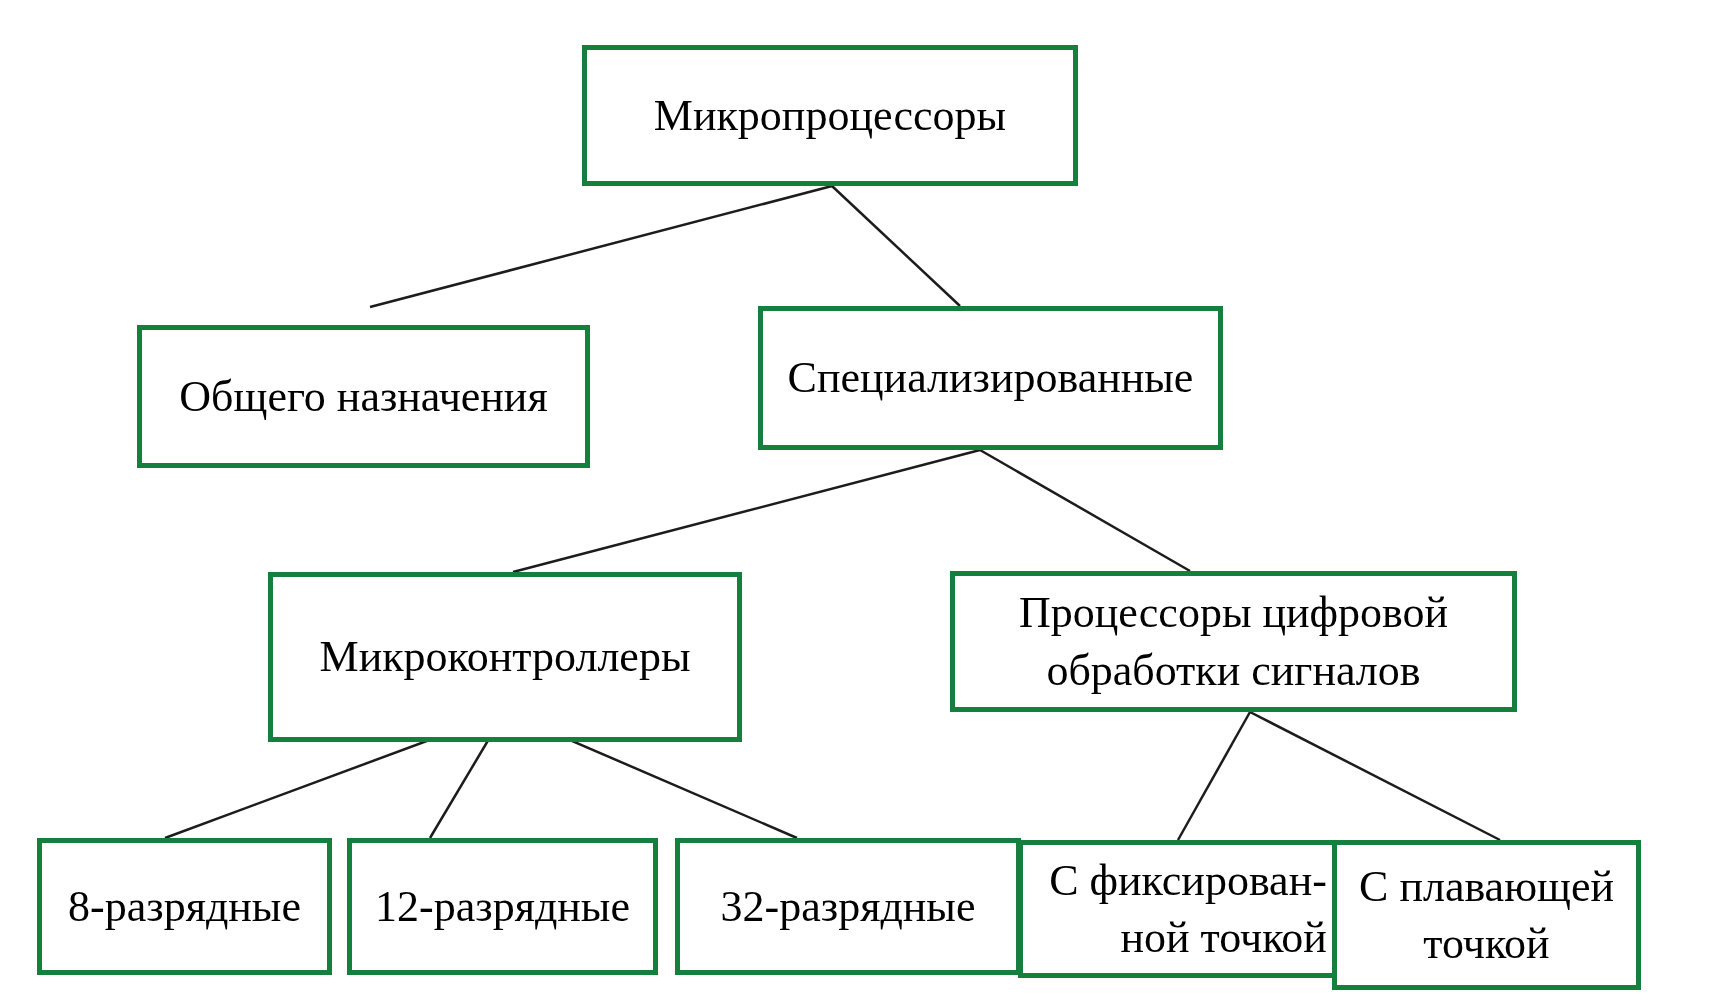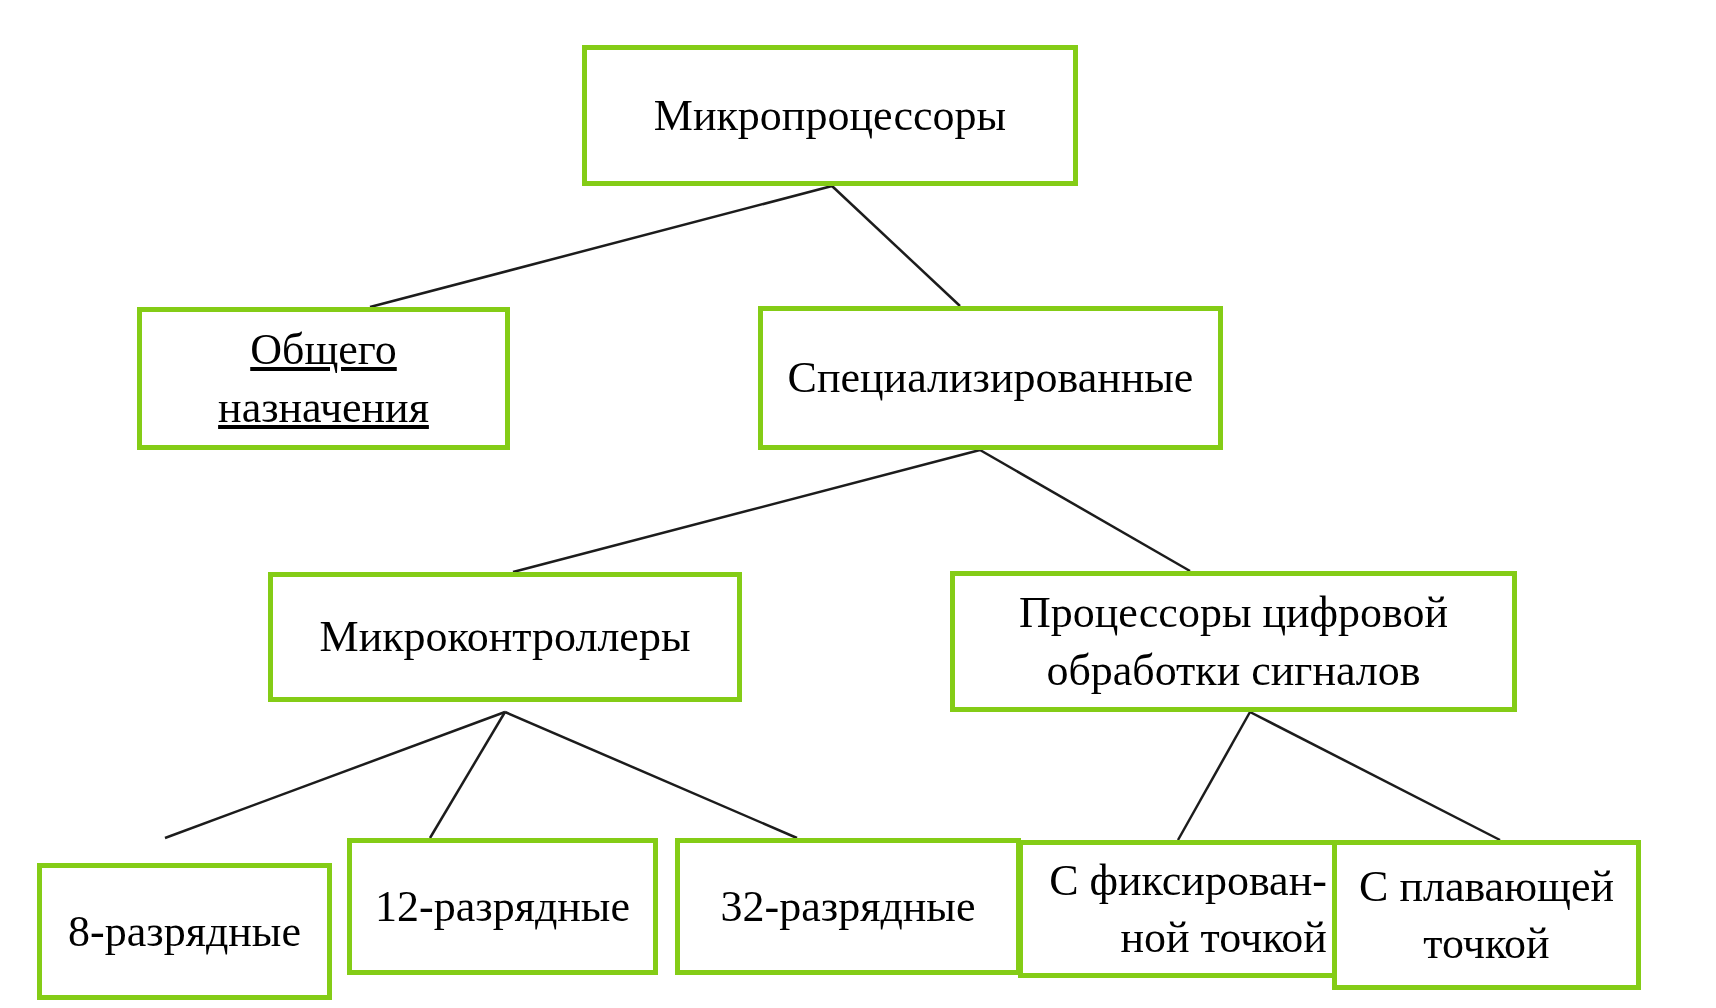--- a/index.html
+++ b/index.html
@@ -19,38 +19,38 @@
   #edges {
     position: absolute;
     left: 0;
     top: 0;
     width: 1716px;
     height: 1008px;
   }
   .node {
     position: absolute;
     box-sizing: border-box;
-    border: 5px solid #84cc16;
+    border: 5px solid #15803d;
     background: #ffffff;
     display: flex;
     align-items: center;
     justify-content: center;
     text-align: center;
     font-size: 44px;
     line-height: 1.3;
     white-space: pre-line;
     z-index: 2;
   }
   
   #node-root        { left: 582px;  top: 45px;  width: 496px; height: 141px; }
-  #node-general     { left: 137px;  top: 307px; width: 373px; height: 143px; text-decoration: underline; }
+  #node-general     { left: 137px;  top: 325px; width: 453px; height: 143px; }
   #node-specialized { left: 758px;  top: 306px; width: 465px; height: 144px; }
-  #node-mcu         { left: 268px;  top: 572px; width: 474px; height: 130px; }
+  #node-mcu         { left: 268px;  top: 572px; width: 474px; height: 170px; }
   #node-dsp         { left: 950px;  top: 571px; width: 567px; height: 141px; }
-  #node-bit8        { left: 37px;   top: 863px; width: 295px; height: 137px; }
+  #node-bit8        { left: 37px;   top: 838px; width: 295px; height: 137px; }
   #node-bit16       { left: 347px;  top: 838px; width: 311px; height: 137px; }
   #node-bit32       { left: 675px;  top: 838px; width: 346px; height: 137px; }
   #node-fixed       { left: 1018px; top: 840px; width: 340px; height: 138px; text-align: right; }
   #node-float       { left: 1332px; top: 840px; width: 309px; height: 150px; }
   line {
     stroke: #1c1c1c;
     stroke-width: 2.5;
   }
 </style>
 </head>

